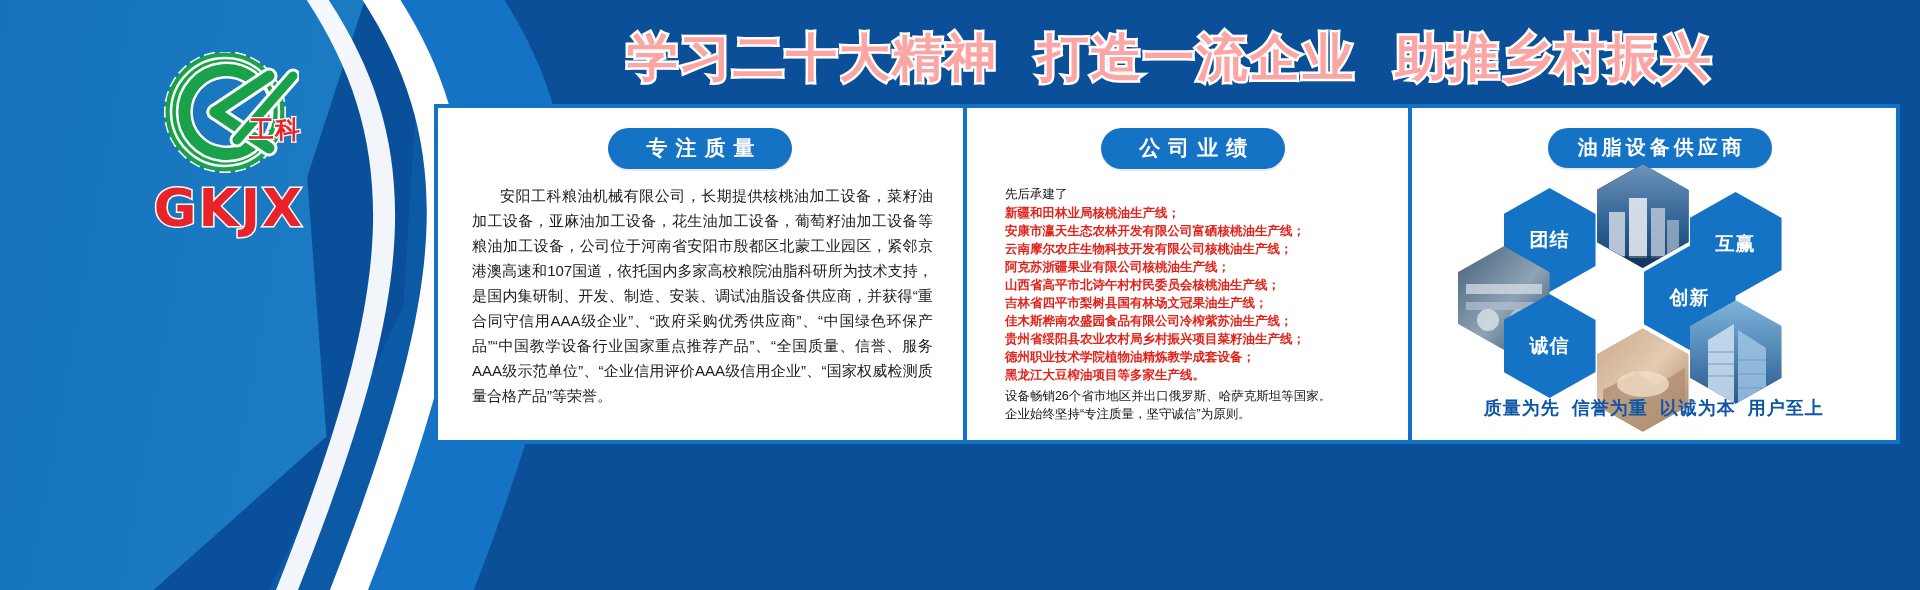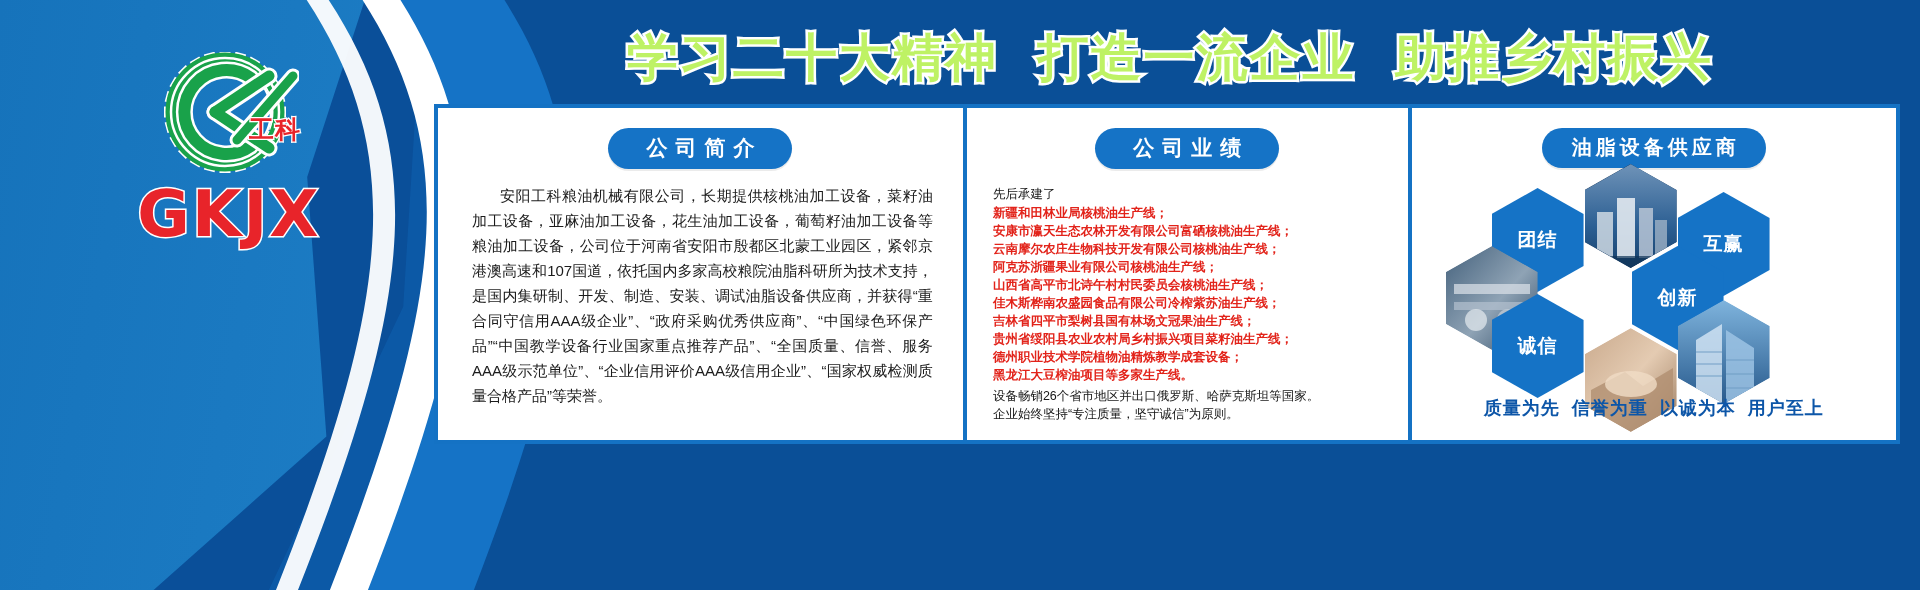--- a/index.html
+++ b/index.html
@@ -32,51 +32,51 @@
     position: absolute; left: 0; top: 0; width: 100%; height: 100%;
   }
 
   
   .logo-wrap {
     position: absolute; left: 124px; top: 52px; width: 210px; height: 180px;
     text-align: center;
   }
   .logo-mark { width: 140px; height: 128px; margin: 0 auto; position: relative; }
   .logo-gkjx {
-    font-size: 64px; font-weight: 800; letter-spacing: 2px;
+    font-size: 52px; font-weight: 800; letter-spacing: 2px;
     color: #e8242a; -webkit-text-stroke: 3px #ffffff; paint-order: stroke fill;
     line-height: 1; margin-top: 2px; font-family: "DejaVu Sans", sans-serif;
   }
   .logo-cn {
     position: absolute; right: -2px; bottom: 34px;
     font-size: 25px; font-weight: 800; color: #e8242a;
     -webkit-text-stroke: 2.5px #ffffff; paint-order: stroke fill;
     letter-spacing: 1px;
   }
 
   
   .headline {
     position: absolute; left: 440px; top: 22px; width: 1460px; height: 72px;
     display: flex; align-items: center; justify-content: center;
     font-size: 51px; font-weight: 900; letter-spacing: 2px;
-    color: #bef264;
+    color: #fca5a5;
     -webkit-text-stroke: 5px #ffffff; paint-order: stroke fill;
     white-space: pre;
     font-family: "DejaVu Sans", sans-serif;
   }
 
   
   .board {
     position: absolute; left: 434px; top: 104px; width: 1466px; height: 340px;
     background: #ffffff;
     border: 4px solid #1472c4;
     display: flex;
   }
   .panel { position: relative; height: 100%; padding: 0; }
-  .panel + .panel { border-left: 4px solid #1472c4; }
+  .panel + .panel { border-left: 4px solid #1472c4; padding-left: 12px; }
   .p1 { width: 36%; }
   .p2 { width: 30.5%; }
   .p3 { width: 33.5%; }
 
   .pill {
     margin: 20px auto 0;
     background: #1573c6;
     color: #ffffff;
     border-radius: 22px;
     font-size: 21px; font-weight: 800; letter-spacing: 8px;
@@ -214,35 +214,35 @@
       <div class="logo-cn">工科</div>
     </div>
     <div class="logo-gkjx">GKJX</div>
   </div>
 
   <div class="headline">学习二十大精神  打造一流企业  助推乡村振兴</div>
 
   <div class="board">
 
     <section class="panel p1">
-      <div class="pill">公司简介</div>
+      <div class="pill">专注质量</div>
       <div class="body-text">安阳工科粮油机械有限公司，长期提供核桃油加工设备，菜籽油加工设备，亚麻油加工设备，花生油加工设备，葡萄籽油加工设备等粮油加工设备，公司位于河南省安阳市殷都区北蒙工业园区，紧邻京港澳高速和107国道，依托国内多家高校粮院油脂科研所为技术支持，是国内集研制、开发、制造、安装、调试油脂设备供应商，并获得“重合同守信用AAA级企业”、“政府采购优秀供应商”、“中国绿色环保产品”“中国教学设备行业国家重点推荐产品”、“全国质量、信誉、服务AAA级示范单位”、“企业信用评价AAA级信用企业”、“国家权威检测质量合格产品”等荣誉。</div>
     </section>
 
     <section class="panel p2">
       <div class="pill">公司业绩</div>
       <div class="p2-lead">先后承建了</div>
       <ul class="p2-list" id="p2list">
           <li>新疆和田林业局核桃油生产线；</li>
           <li>安康市瀛天生态农林开发有限公司富硒核桃油生产线；</li>
           <li>云南摩尔农庄生物科技开发有限公司核桃油生产线；</li>
           <li>阿克苏浙疆果业有限公司核桃油生产线；</li>
           <li>山西省高平市北诗午村村民委员会核桃油生产线；</li>
+          <li>吉林省四平市梨树县国有林场文冠果油生产线；</li>
           <li>佳木斯桦南农盛园食品有限公司冷榨紫苏油生产线；</li>
-          <li>吉林省四平市梨树县国有林场文冠果油生产线；</li>
           <li>贵州省绥阳县农业农村局乡村振兴项目菜籽油生产线；</li>
           <li>德州职业技术学院植物油精炼教学成套设备；</li>
           <li>黑龙江大豆榨油项目等多家生产线。</li>
         </ul>
       <div class="p2-foot" id="p2foot">
           <div>设备畅销26个省市地区并出口俄罗斯、哈萨克斯坦等国家。</div>
           <div>企业始终坚持“专注质量，坚守诚信”为原则。</div>
         </div>
     </section>
 

